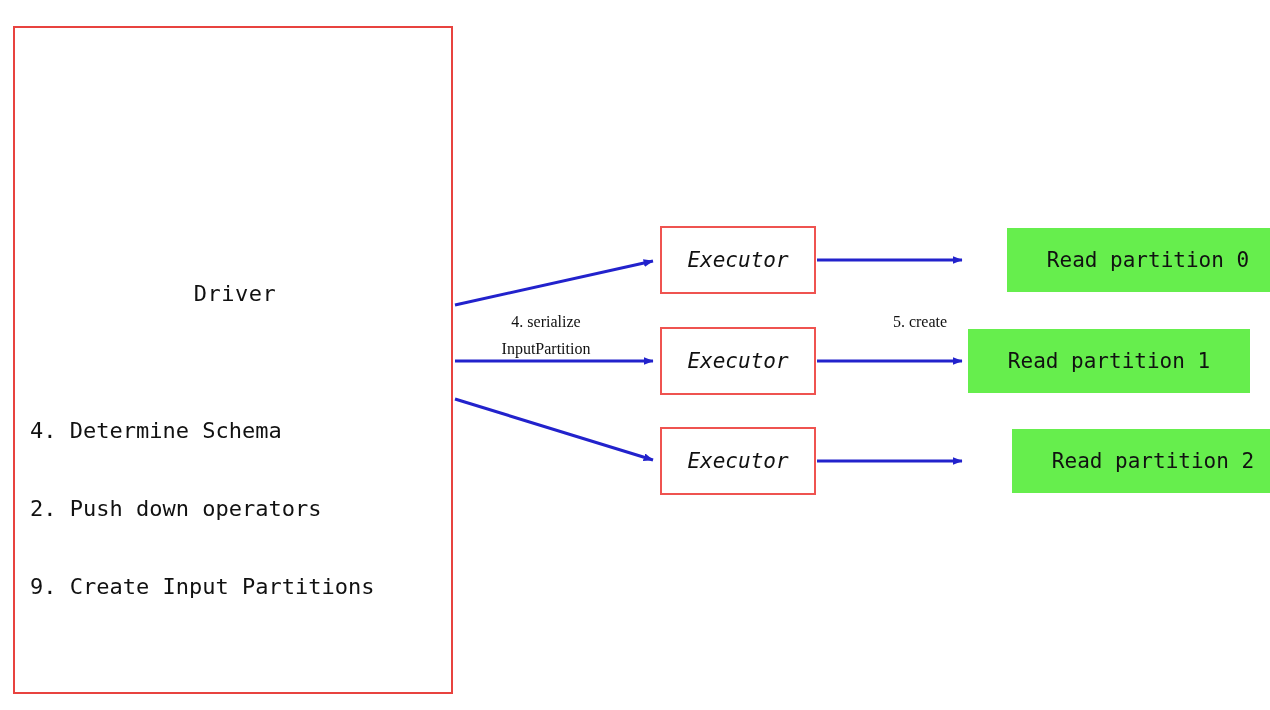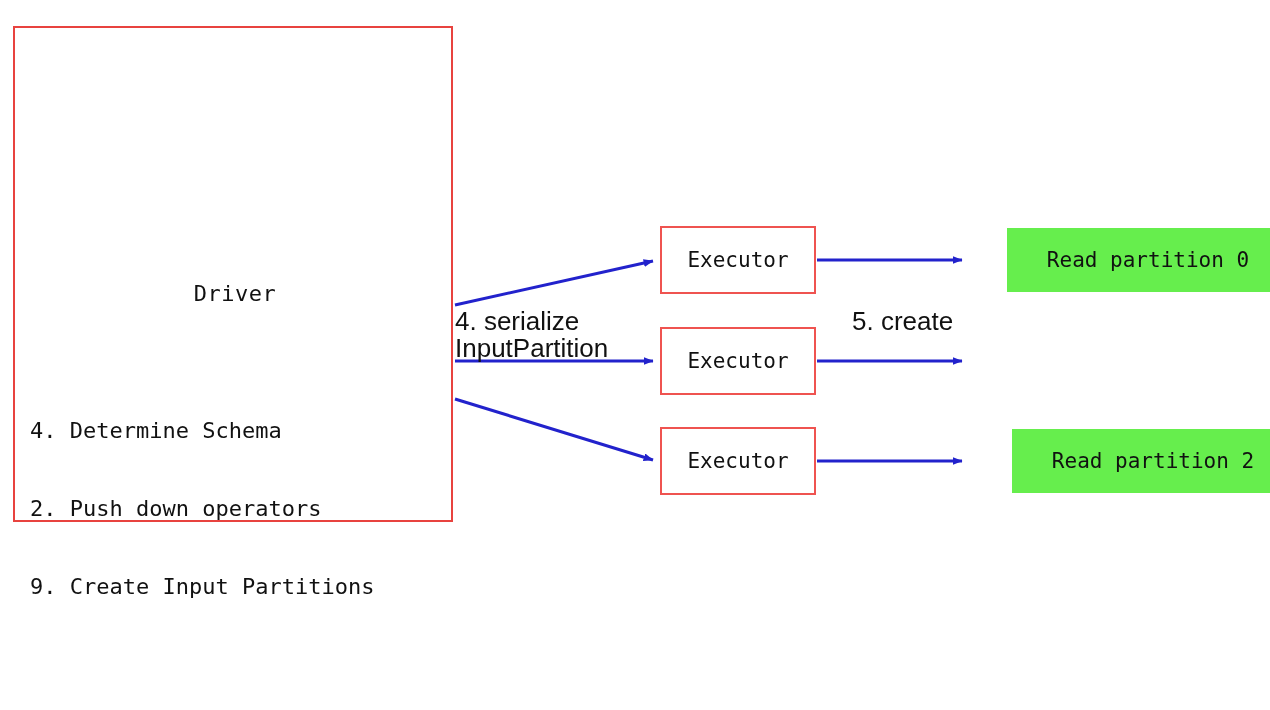--- a/index.html
+++ b/index.html
@@ -23,21 +23,21 @@
     height: 710px;
     pointer-events: none;
   }
 
   
   .driver-box {
     position: absolute;
     left: 13px;
     top: 26px;
     width: 440px;
-    height: 496px;
+    height: 668px;
     box-sizing: border-box;
     border: 2px solid #e8433f;
     background: #ffffff;
   }
   .driver-title {
     position: absolute;
     left: 0;
     top: 253px;
     width: 440px;
     text-align: center;
@@ -71,20 +71,21 @@
     background: #ffffff;
     display: flex;
     align-items: center;
     justify-content: center;
   }
   .executor-label {
     font-family: "DejaVu Sans Mono", "Liberation Mono", monospace;
     font-size: 21px;
     color: #111111;
     white-space: pre;
+    font-style: italic;
   }
 
   
   .partition-box {
     position: absolute;
     left: 968px;
     width: 282px;
     height: 64px;
     box-sizing: border-box;
     background: #66ee4d;
@@ -95,24 +96,25 @@
   .partition-label {
     font-family: "DejaVu Sans Mono", "Liberation Mono", monospace;
     font-size: 21px;
     color: #111111;
     white-space: pre;
   }
 
   
   .edge-label {
     position: absolute;
-    font-family: Liberation Sans, sans-serif;
-    font-size: 26px;
+    font-family: Liberation Serif, serif;
+    font-size: 16px;
     line-height: 27px;
     color: #111111;
+    text-align: center;
     white-space: nowrap;
   }
   #label-serialize {
     left: 455px;
     top: 308px;
     width: 182px;
   }
   #label-create-reader {
     left: 852px;
     top: 308px;
@@ -157,20 +159,23 @@
   <div class="executor-box" style="top:327px;">
     <span class="executor-label">Executor</span>
   </div>
   <div class="executor-box" style="top:427px;">
     <span class="executor-label">Executor</span>
   </div>
 
   <div class="partition-box" style="top:228px;margin-left:39px;">
     <span class="partition-label">Read partition 0</span>
   </div>
+  <div class="partition-box" style="top:329px;">
+    <span class="partition-label">Read partition 1</span>
+  </div>
   <div class="partition-box" style="top:429px;margin-left:44px;">
     <span class="partition-label">Read partition 2</span>
   </div>
 
   <div class="edge-label" id="label-serialize">
     <div>4. serialize</div>
     <div>InputPartition</div>
   </div>
   <div class="edge-label" id="label-create-reader">
     <div>5. create</div>

